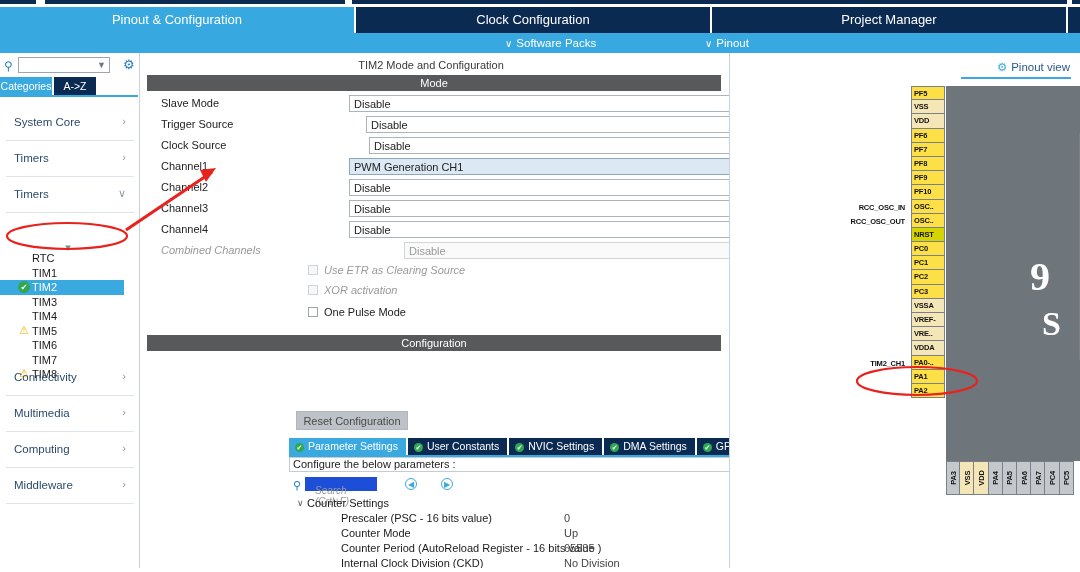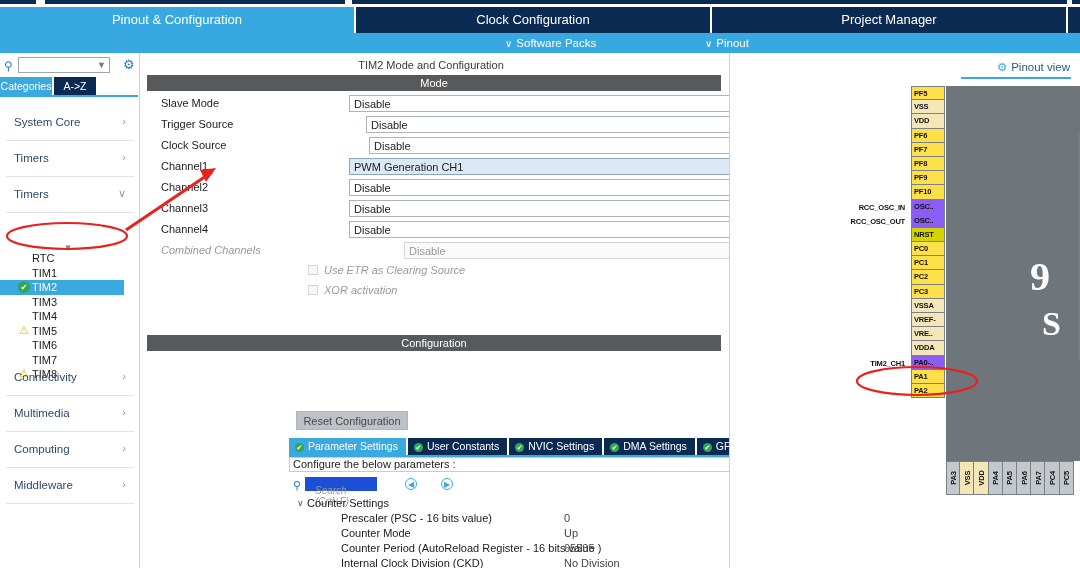--- a/index.html
+++ b/index.html
@@ -155,21 +155,21 @@
 
   .pin-col { position:absolute; left:181px; top:33px; width:34px; }
   .pin {
     position:relative; width:34px; height:14.2px; line-height:13px;
     border:1px solid #7a8086; border-top:none; background:#fde047;
     font-size:7.5px; color:#111; padding-left:2px; font-weight:bold;
     letter-spacing:-0.2px; overflow:hidden; white-space:nowrap;
   }
   .pin.first { border-top:1px solid #7a8086; }
   .pin.pwr { background:#f5e6b8; }
-  .pin.green { background:#8b5cf6; }
+  .pin.green { background:#fde047; }
   .pin.yellow { background:#d4d400; }
 
   .plabel { position:absolute; right:0; font-size:7.5px; color:#111; font-weight:bold; white-space:nowrap; letter-spacing:-0.2px; text-align:right; }
 
   .pin-bottom { position:absolute; left:216px; top:408px; height:34px; display:flex; }
   .bpin {
     width:14.2px; height:34px; border:1px solid #7a8086; border-left:none;
     background:#c3c8cc; position:relative;
   }
   .bpin.first { border-left:1px solid #7a8086; }
@@ -338,20 +338,24 @@
             <div class="cv">∨</div>
           </div>
         </div>
         <div class="crow" style="top: 188px; width: 300px;">
           <span class="cb dis"></span>
           <span class="ct dim">XOR activation</span>
         </div>
         <div class="crow" style="top: 168px; width: 300px;">
           <span class="cb dis"></span>
           <span class="ct dim">Use ETR as Clearing Source</span>
+        </div>
+        <div class="crow" style="top: 210px; width: 300px;">
+          <span class="cb"></span>
+          <span class="ct">One Pulse Mode</span>
         </div>
       </div>
 
     <div class="bar-dark bar-conf">Configuration</div>
 
     <div class="reset-btn">Reset Configuration</div>
 
     <div class="ctabs" id="config-tabs">
         <div class="ctab active"><span class="dot">✔</span><span>Parameter Settings</span></div>
         <div class="ctab"><span class="dot">✔</span><span>User Constants</span></div>

